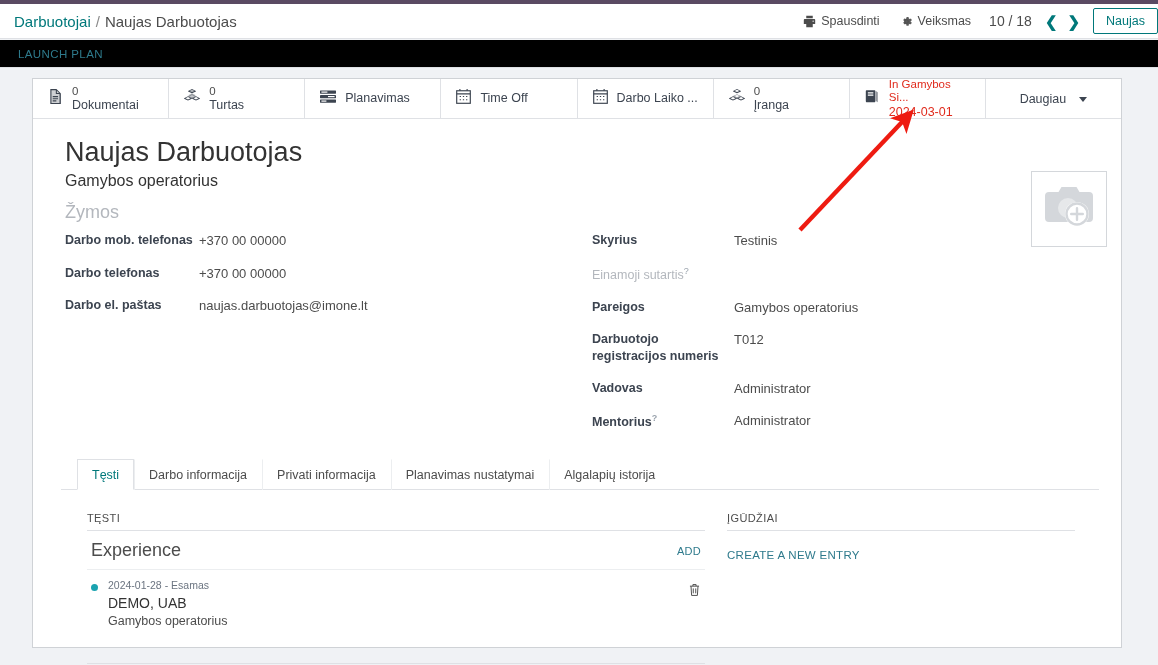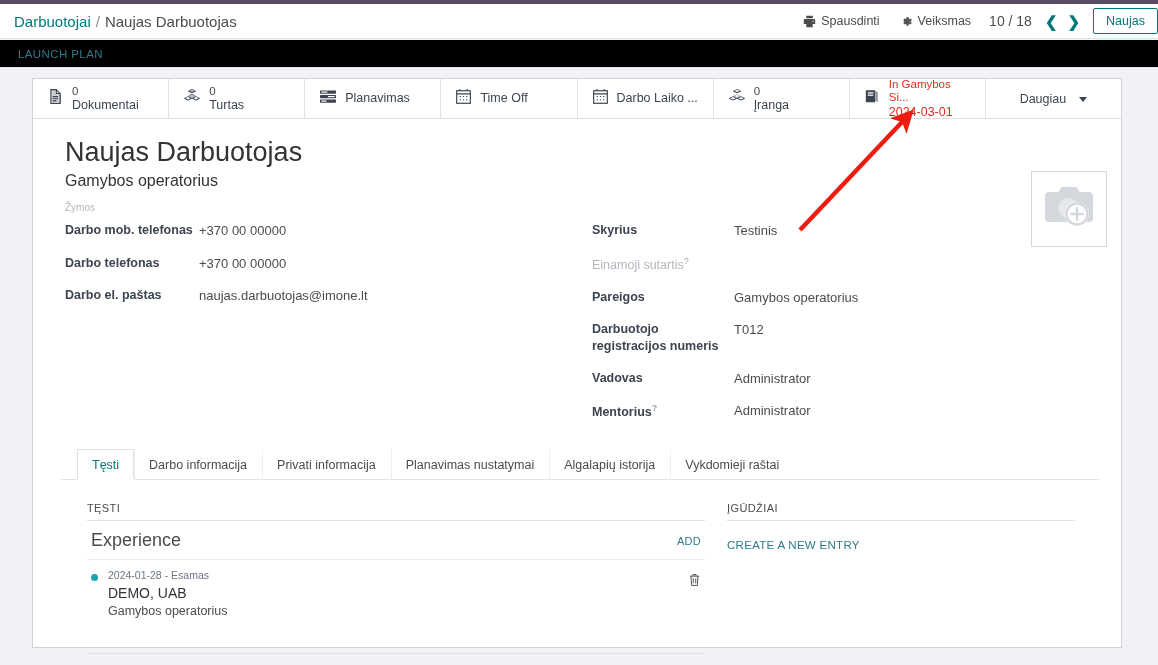--- a/index.html
+++ b/index.html
@@ -89,21 +89,21 @@
   
   .form-body { position: relative; padding: 18px 22px 0 28px; }
   .title-main {
     font-size: 27px; color: #333; font-weight: normal;
     margin: 0 0 4px 0; padding-left: 4px;
   }
   .title-sub {
     font-size: 16px; color: #333; padding-left: 4px; margin-bottom: 12px;
   }
   .tags-placeholder {
-    font-size: 10px; color: #b3b7bd; padding-left: 4px; margin-bottom: 8px;
+    font-size: 18px; color: #b3b7bd; padding-left: 4px; margin-bottom: 8px;
   }
 
   .avatar {
     position: absolute; top: 52px; right: 14px;
     width: 76px; height: 76px; border: 1px solid #d4d7db;
     background: #fff; display: flex; align-items: center; justify-content: center;
     cursor: pointer;
   }
 
   
@@ -396,21 +396,20 @@
         </div>
       </div>
 
       <div class="nb">
         <div class="nb-tabs">
           <div class="nb-tab active">Tęsti</div>
           <div class="nb-tab">Darbo informacija</div>
           <div class="nb-tab">Privati informacija</div>
           <div class="nb-tab">Planavimas nustatymai</div>
           <div class="nb-tab">Algalapių istorija</div>
-          <div class="nb-tab">Vykdomieji raštai</div>
         </div>
 
         <div class="nb-page">
 
           <div class="nb-left">
             <div class="sec-title">TĘSTI</div>
 
             <div class="exp-head">
               <span class="exp-head-lbl">Experience</span>
               <span class="add-link">ADD</span>

